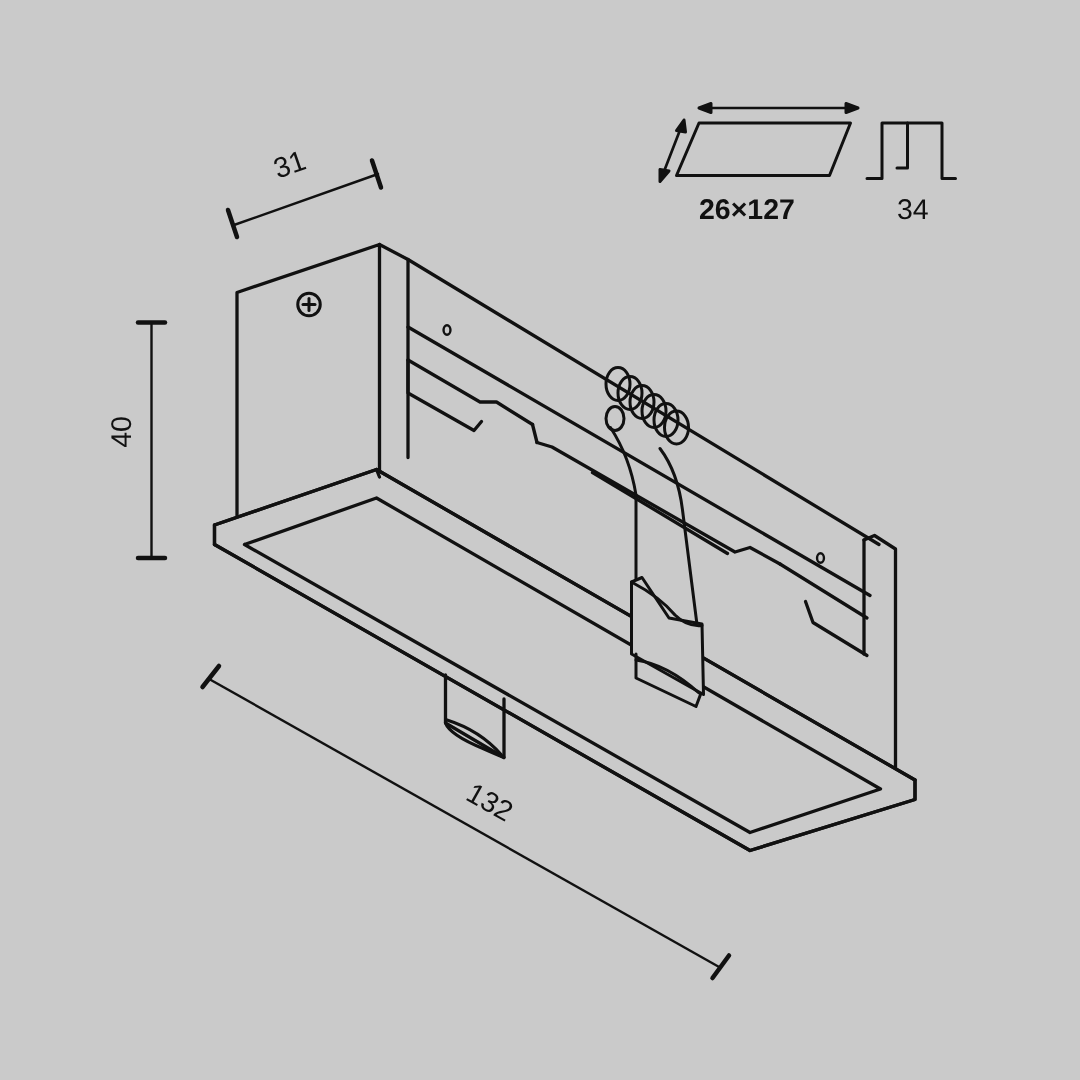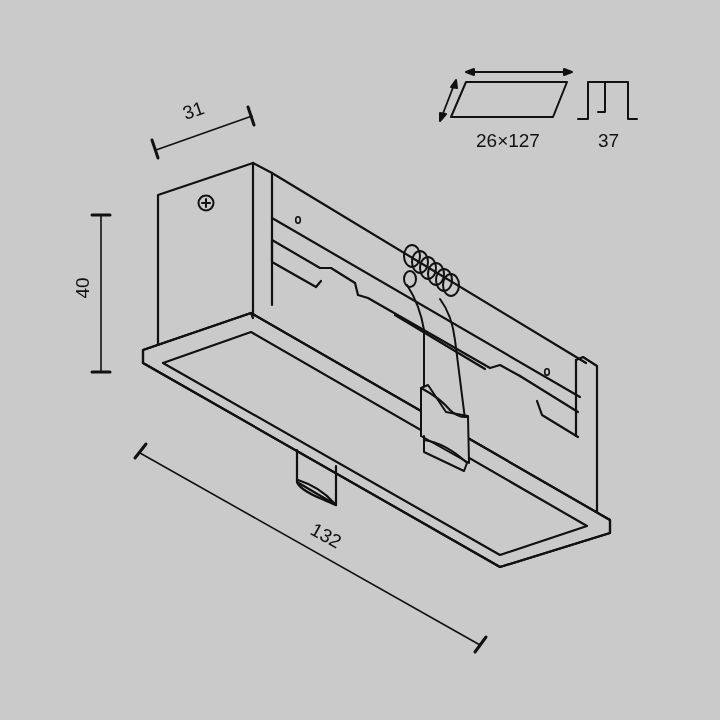--- a/index.html
+++ b/index.html
@@ -108,15 +108,15 @@
 
     <g stroke-width="2">
       <polyline points="578,119 588,119 588,82 628,82 628,119 637,119"></polyline>
       <polyline points="605,82 605,112 598,112"></polyline>
     </g>
   </svg>
 
   <div class="lbl" style="left:183px; top:100px; transform: rotate(-19deg);">31</div>
   <div class="lbl" style="left:72px; top:277px; transform: rotate(-90deg);">40</div>
   <div class="lbl" style="left:310px; top:525px; transform: rotate(29deg);">132</div>
-  <div class="lbl" style="left:476px; top:130px;">26×127</div>
-  <div class="lbl" style="left:598px; top:130px;">37</div>
+  <div class="lbl" style="left:466px; top:130px;font-weight:bold;">26×127</div>
+  <div class="lbl" style="left:598px; top:130px;">34</div>
 </div>
 
 </body></html>

